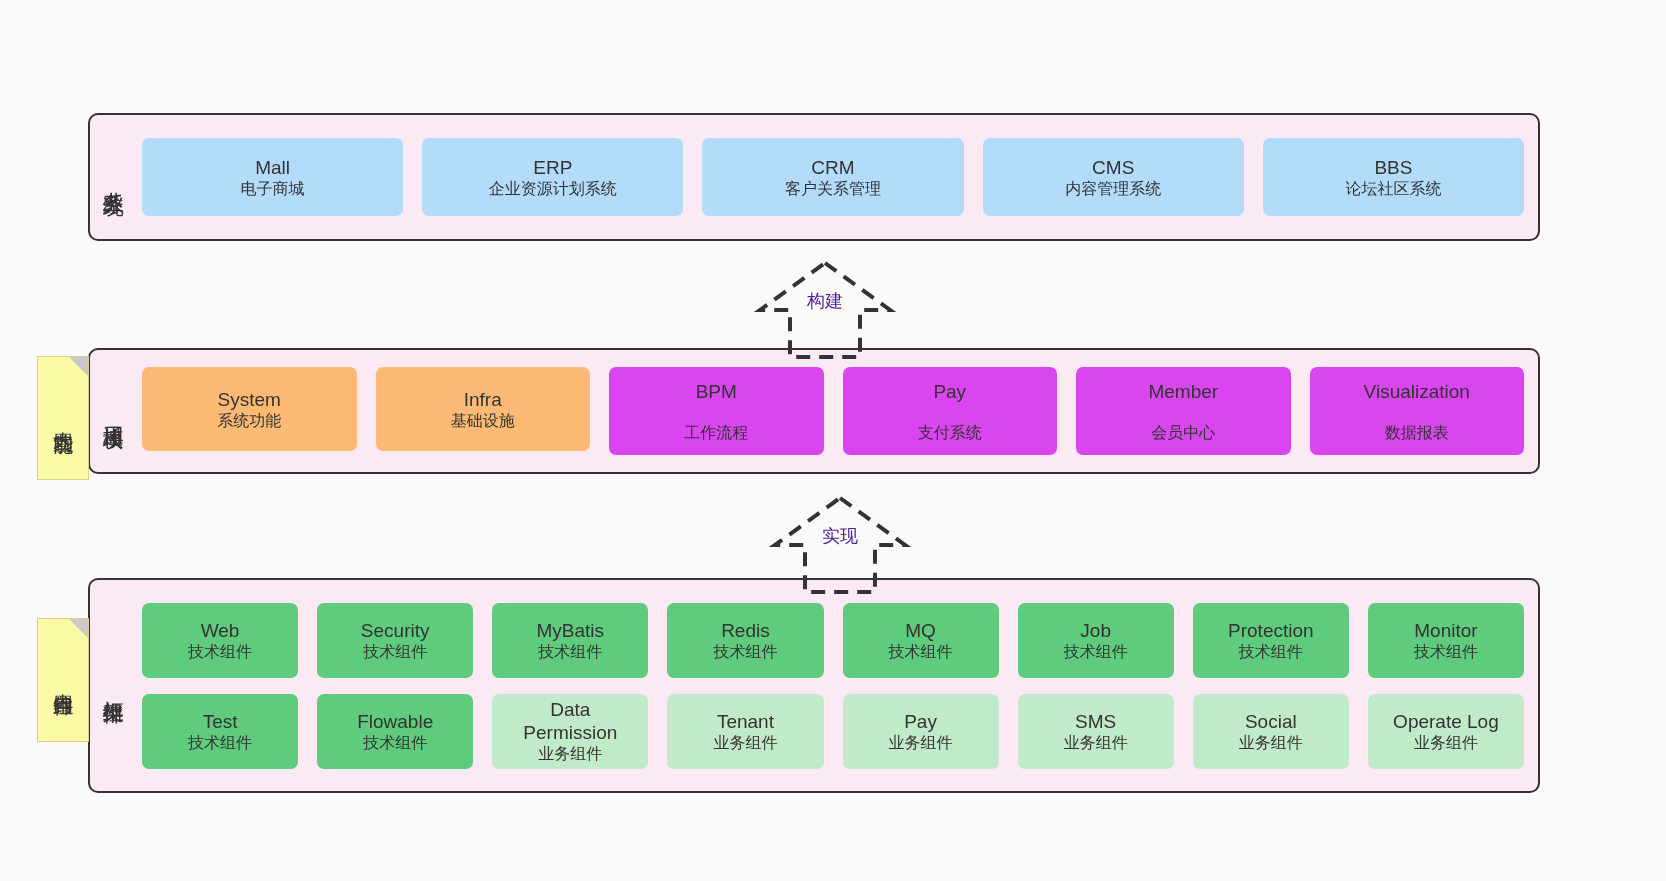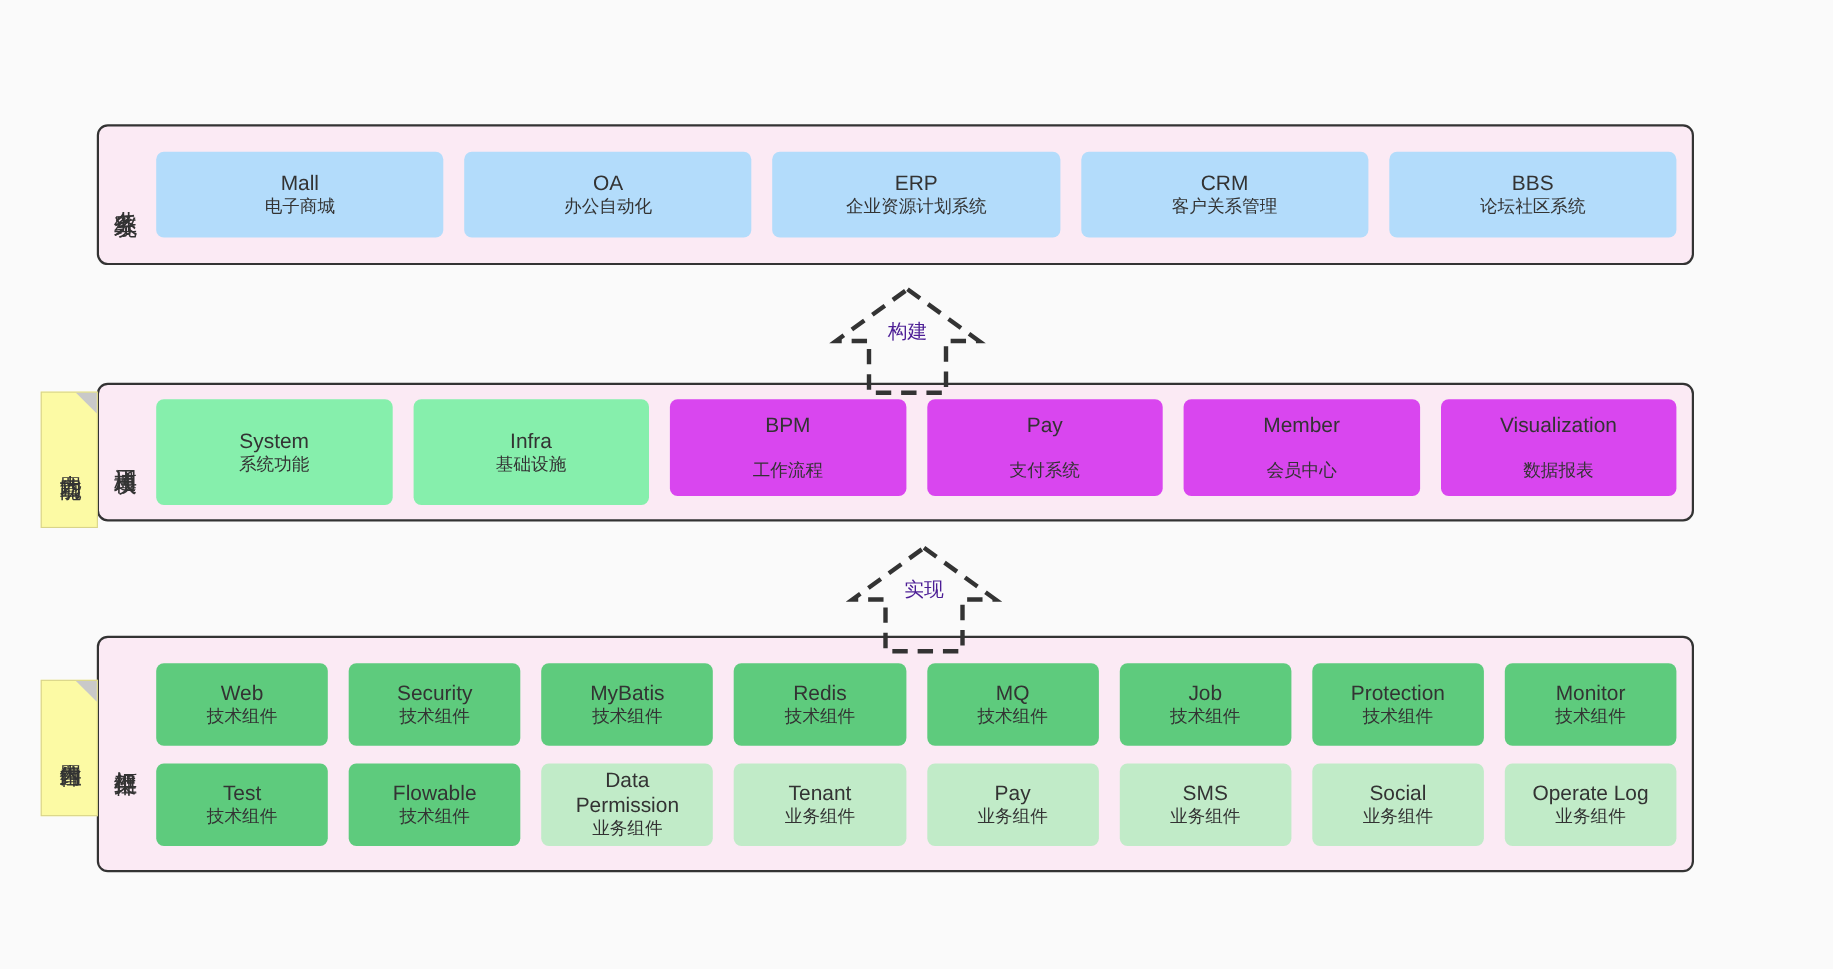--- a/index.html
+++ b/index.html
@@ -62,21 +62,21 @@
     text-align:center;
     box-sizing:border-box;
     padding:4px 18px;
     line-height:1.22;
     user-select:none;
   }
   .node .en{font-size:19px;color:#333333;}
   .node .cn{font-size:16px;color:#333333;}
 
   .node.blue{background:#b3dcfb;height:78px;}
-  .node.red{background:#86efac;height:96px;}
+  .node.red{background:#fdba74;height:84px;}
   .node.pink{background:#d946ef;height:88px;gap:20px;}
   .node.green{background:#5ecb7d;height:75px;}
   .node.lightgreen{background:#c1ebc8;height:75px;}
 
   
   .sticky{
     position:absolute;
     width:52px;
     background:#fcfaa4;
     border:1px solid #d9d48a;
@@ -127,30 +127,30 @@
 
 <div class="layer" style="left:88px;top:113px;width:1452px;height:128px;">
   <div class="layer-title">业务系统</div>
   <div class="layer-body">
     <div class="row">
       <div class="node blue">
         <span class="en">Mall</span>
         <span class="cn">电子商城</span>
       </div>
       <div class="node blue">
-        <span class="en">OA</span>
-        <span class="cn">办公自动化</span>
-      </div>
-      <div class="node blue">
         <span class="en">ERP</span>
         <span class="cn">企业资源计划系统</span>
       </div>
       <div class="node blue">
         <span class="en">CRM</span>
         <span class="cn">客户关系管理</span>
+      </div>
+      <div class="node blue">
+        <span class="en">CMS</span>
+        <span class="cn">内容管理系统</span>
       </div>
       <div class="node blue">
         <span class="en">BBS</span>
         <span class="cn">论坛社区系统</span>
       </div>
     </div>
   </div>
 </div>
 
 <div class="connector" style="left:725px;top:255px;">

